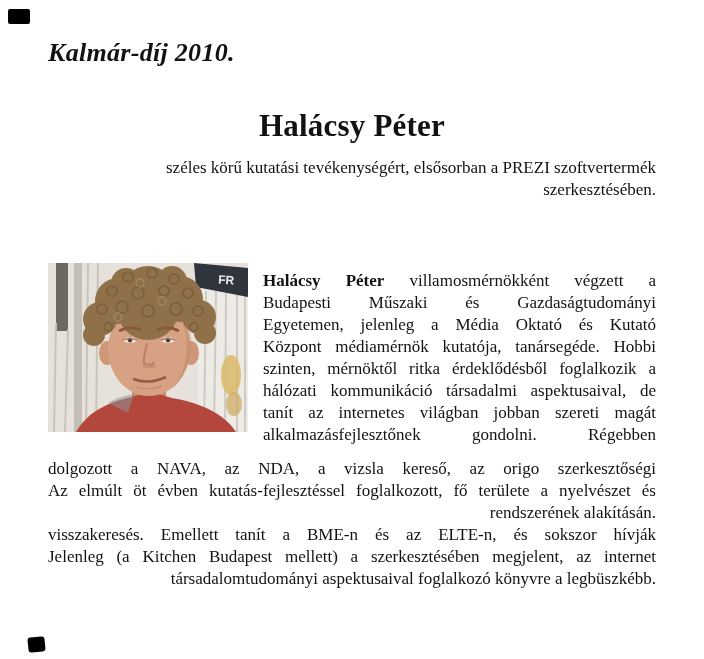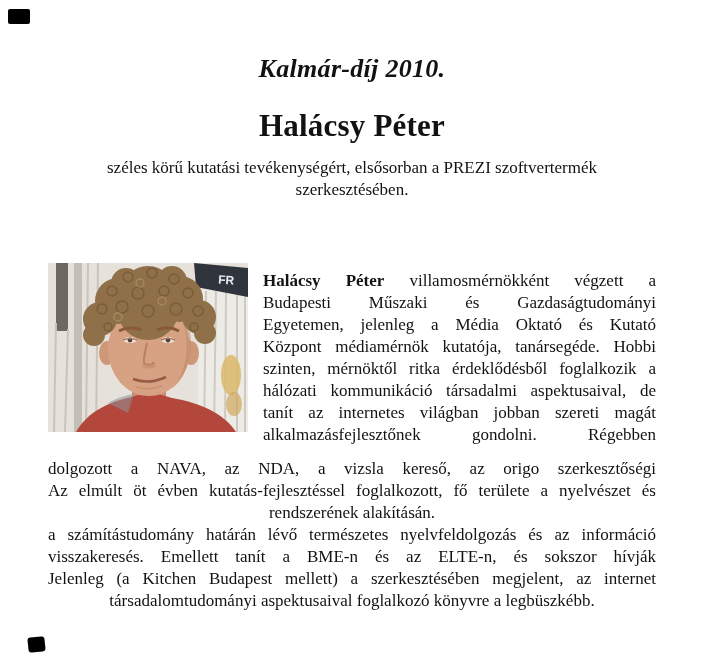--- a/index.html
+++ b/index.html
@@ -5,31 +5,31 @@
   html,body{margin:0;padding:0;background:#ffffff;}
   body{
     width:704px;height:659px;position:relative;overflow:hidden;
     font-family:"Liberation Serif","DejaVu Serif",serif;color:#121212;
   }
   .scan-mark{position:absolute;background:#000;}
   .scan-mark.tl{left:8px;top:9px;width:22px;height:15px;border-radius:2px;}
   .scan-mark.bl{left:28px;top:637px;width:17px;height:15px;border-radius:3px;transform:rotate(-6deg);}
   .content{position:absolute;left:48px;top:0;width:608px;height:659px;}
   .award-title{
-    position:absolute;top:54px;left:0;width:100%;text-align:center;
+    position:absolute;top:38px;left:0;width:100%;
     font-size:26px;font-weight:bold;font-style:italic;letter-spacing:.3px;
   }
   .recipient-name{
     position:absolute;top:108px;left:0;width:100%;text-align:center;
     font-size:31px;font-weight:bold;letter-spacing:.2px;
   }
   .citation{position:absolute;top:157px;left:0;width:100%;}
   .line{height:22px;line-height:22px;font-size:17px;white-space:normal;}
   .just{text-align:justify;text-align-last:justify;-moz-text-align-last:justify;text-justify:inter-word;}
-  .leftal{text-align:center;}
+  .leftal{text-align:right;}
   .bio-wrapped{position:absolute;left:215px;top:270px;width:393px;}
   .bio-full{position:absolute;left:0;top:458px;width:608px;}
   .lead-bold{font-weight:bold;}
   .photo{position:absolute;left:0;top:263px;width:200px;height:169px;}
   .photo svg{display:block;}
 </style>
 </head>
 <body>
 
 <div class="scan-mark tl"></div>
@@ -144,19 +144,18 @@
     <div class="line just">szinten, mérnöktől ritka érdeklődésből foglalkozik a</div>
     <div class="line just">hálózati kommunikáció társadalmi aspektusaival, de</div>
     <div class="line just">tanít az internetes világban jobban szereti magát</div>
     <div class="line just">alkalmazásfejlesztőnek gondolni. Régebben</div>
   </div>
 
   <div class="bio-full">
     <div class="line just">dolgozott a NAVA, az NDA, a vizsla kereső, az origo szerkesztőségi</div>
     <div class="line just">Az elmúlt öt évben kutatás-fejlesztéssel foglalkozott, fő területe a nyelvészet és</div>
     <div class="line leftal">rendszerének alakításán.</div>
-    <div class="line just">a számítástudomány határán lévő természetes nyelvfeldolgozás és az információ</div>
     <div class="line just">visszakeresés. Emellett tanít a BME-n és az ELTE-n, és sokszor hívják</div>
     <div class="line just">Jelenleg (a Kitchen Budapest mellett) a szerkesztésében megjelent, az internet</div>
     <div class="line leftal">társadalomtudományi aspektusaival foglalkozó könyvre a legbüszkébb.</div>
   </div>
 
 </div>
 
 </body></html>

